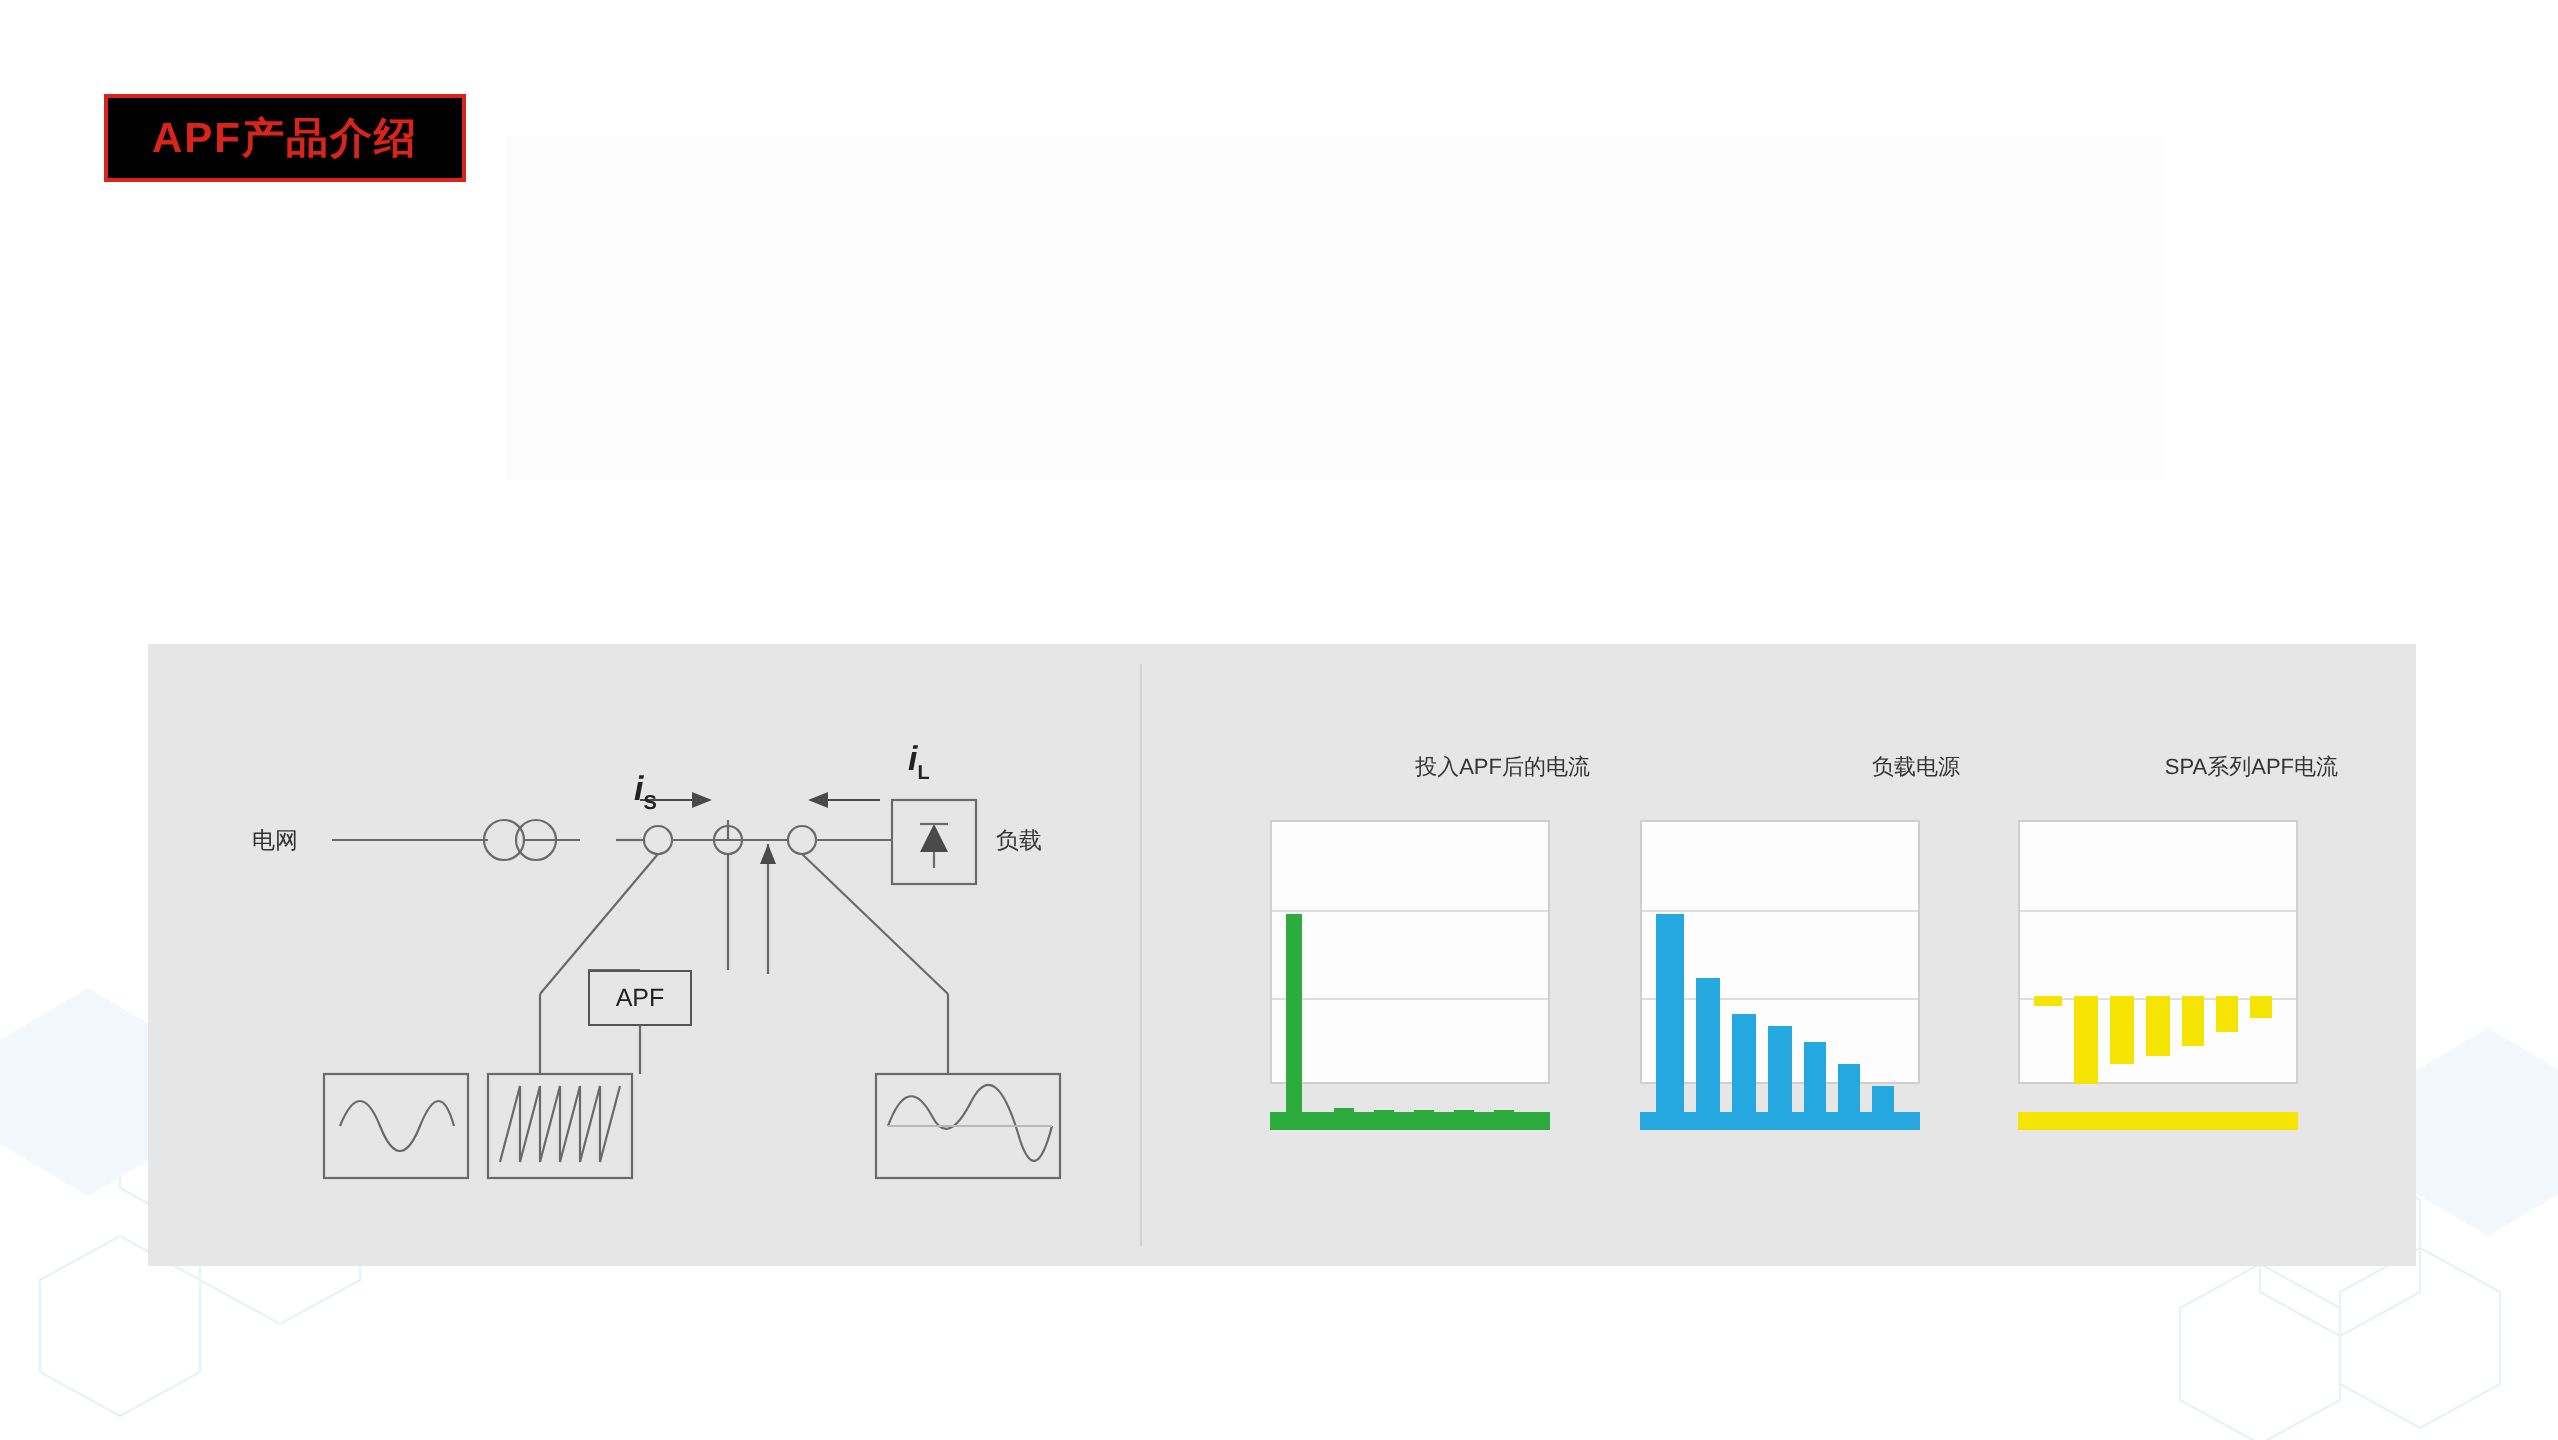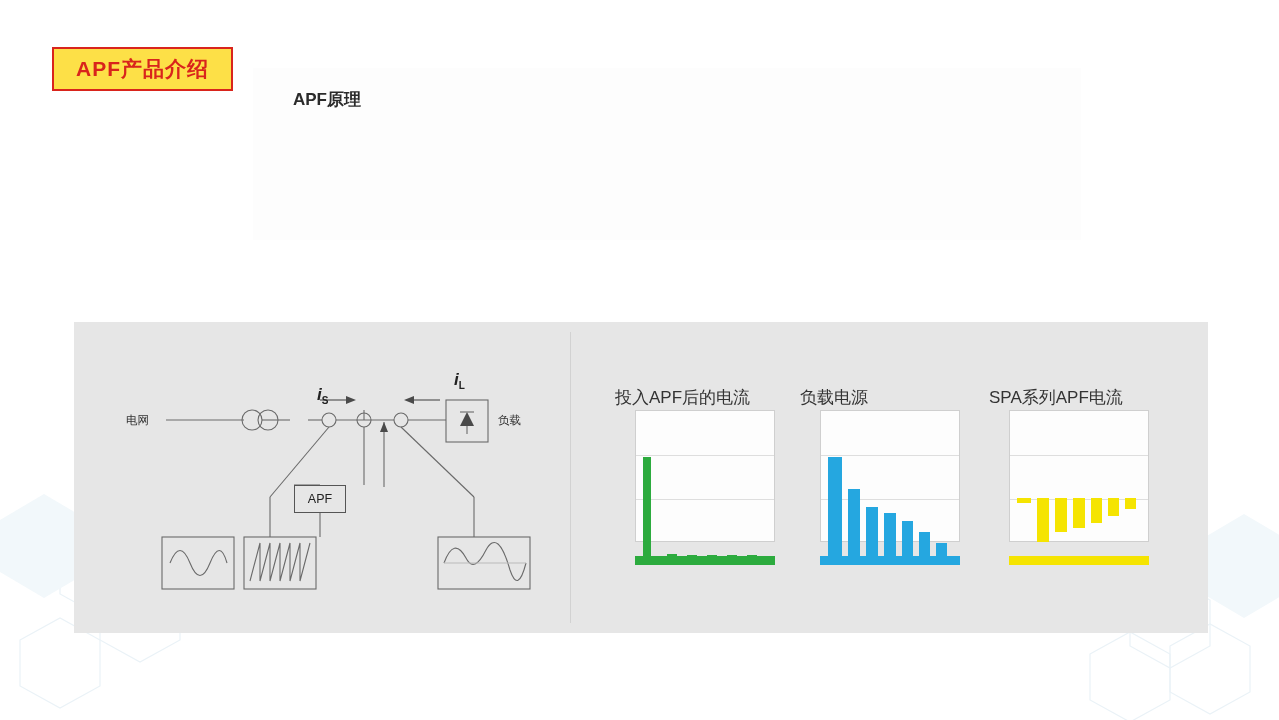--- a/index.html
+++ b/index.html
@@ -24,21 +24,21 @@
     z-index: 0;
   }
 
   
   .title-badge {
     position: absolute;
     left: 52px;
     top: 47px;
     width: 181px;
     height: 44px;
-    background: #fde047;
+    background: #000000;
     border: 2px solid #d9241c;
     box-sizing: border-box;
     display: flex;
     align-items: center;
     justify-content: center;
     z-index: 5;
   }
   .title-badge-text {
     color: #d9241c;
     font-size: 21px;
@@ -142,24 +142,24 @@
     height: 311px;
   }
   .chart-block {
     position: absolute;
     top: 88px;
     width: 140px;
     height: 155px;
   }
   .chart-cap {
     position: absolute;
-    top: 64px;
+    top: 54px;
     width: 180px;
-    text-align: left;
-    font-size: 17px;
+    text-align: right;
+    font-size: 11px;
     color: #333;
   }
   .chart-frame {
     position: absolute;
     left: 0;
     top: 0;
     width: 140px;
     height: 132px;
     background: #fdfdfd;
     border: 1px solid #cfcfcf;
@@ -218,21 +218,20 @@
     <polygon points="0,520 44,494 88,520 88,572 44,598 0,572"></polygon>
     <polygon points="1200,540 1244,514 1288,540 1288,592 1244,618 1200,592"></polygon>
   </g>
 </svg>
 
 <div class="title-badge">
   <span class="title-badge-text">APF产品介绍</span>
 </div>
 
 <div class="desc-card">
-  <div class="desc-title">APF原理</div>
 </div>
 
 <div class="panel">
   <div class="panel-divider"></div>
 
   <div class="circuit">
     <svg width="496" height="311" viewBox="0 0 496 311">
       <g stroke="#6a6a6a" stroke-width="1.1" fill="none">
 
         <line x1="92" y1="98" x2="170" y2="98"></line>

